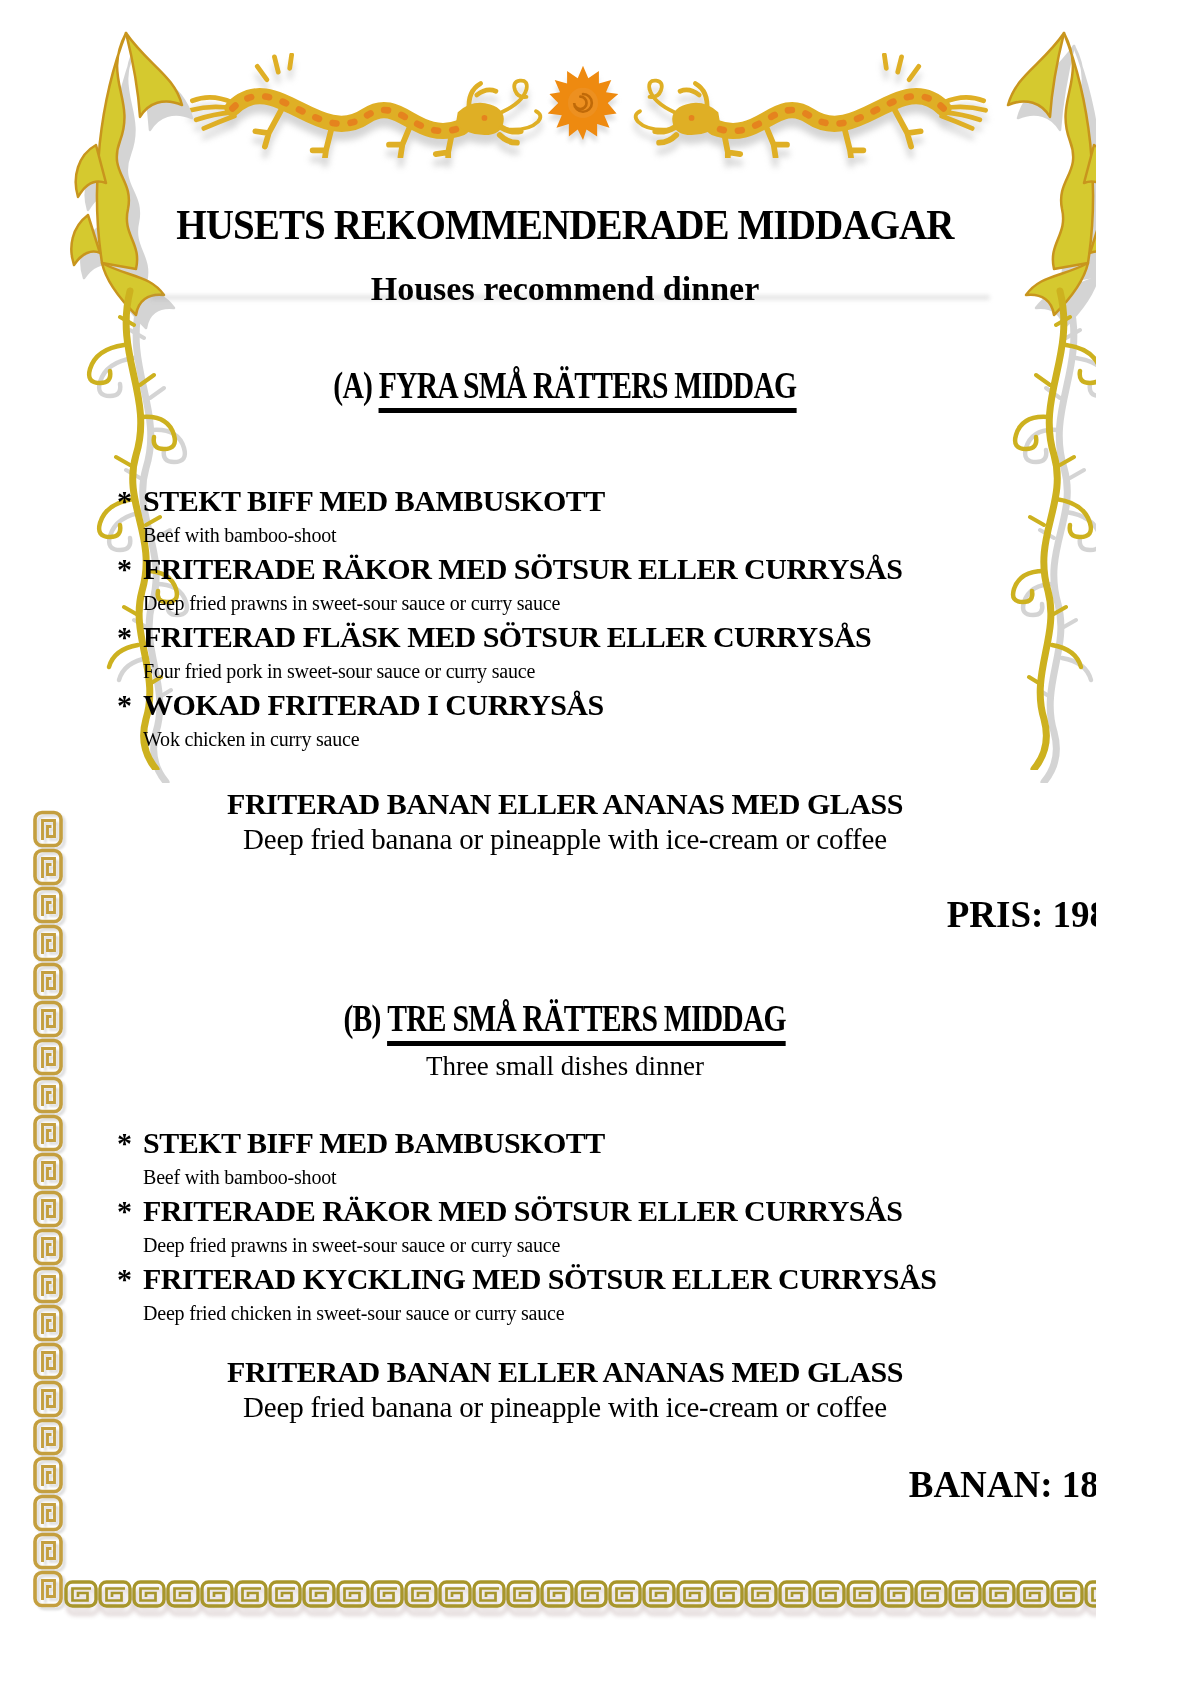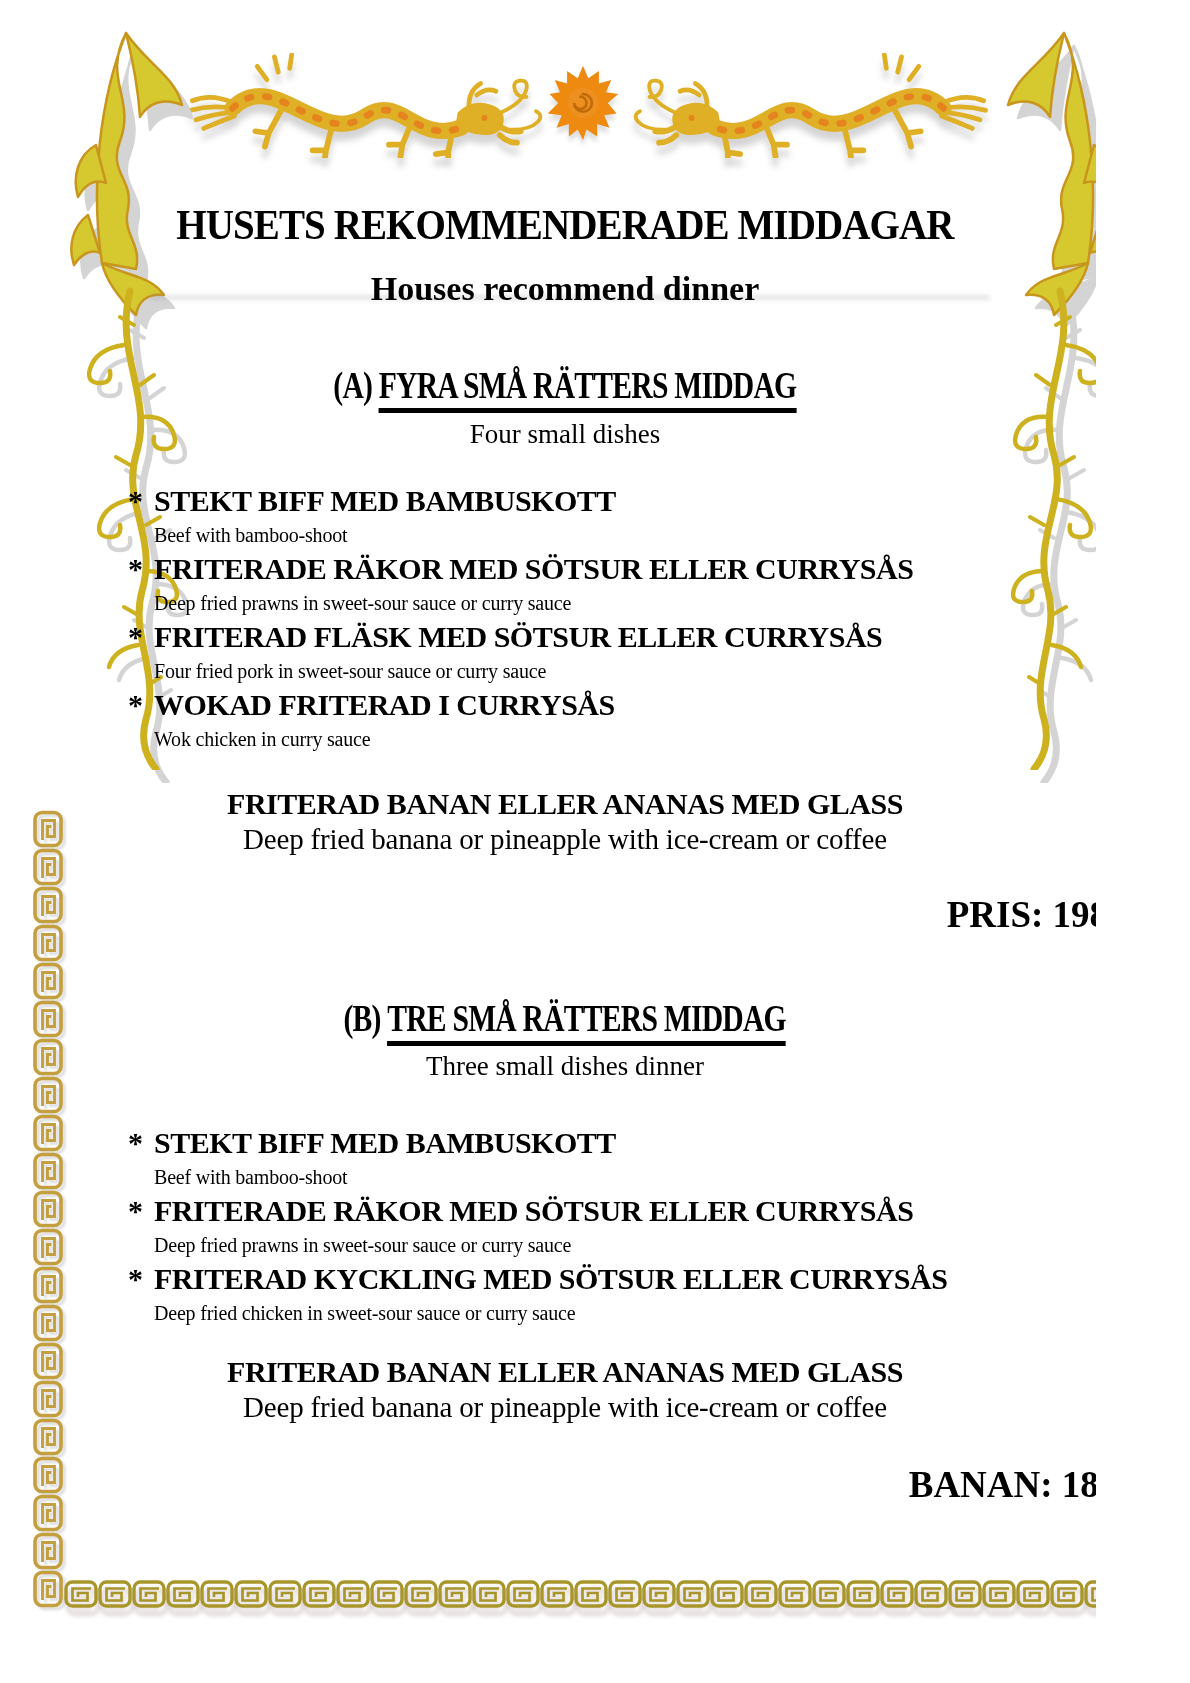--- a/index.html
+++ b/index.html
@@ -18,21 +18,21 @@
   .subtitle{top:268px;font-size:34px;font-weight:bold;line-height:42px;}
 
   .sec-heading{font-size:38px;font-weight:bold;line-height:46px;letter-spacing:-1px;}
   .sec-heading .underlined{border-bottom:5px solid #000;padding-bottom:2px;}
   .sec-heading-a{top:362px;}
   .sec-heading-b{top:995px;}
   .sec-sub{font-size:27px;line-height:32px;}
   .sec-sub-a{top:418px;}
   .sec-sub-b{top:1050px;}
 
-  .list{position:absolute;margin:0;left:118px;right:40px;}
+  .list{position:absolute;margin:0;left:107px;right:40px;}
   .list-a{top:484px;}
   .list-b{top:1126px;}
   .item-sv{font-weight:bold;font-size:30px;line-height:34px;letter-spacing:-.5px;white-space:nowrap;}
   .ast{display:inline-block;width:26px;font-weight:bold;}
   .item-en{font-size:20px;line-height:34px;margin-left:26px;letter-spacing:-.2px;white-space:nowrap;}
 
   .dessert{position:absolute;left:0;right:0;text-align:center;}
   .dessert-a{top:786px;}
   .dessert-b{top:1354px;}
   .dessert-sv{font-weight:bold;font-size:30px;line-height:36px;letter-spacing:-.5px;}
@@ -386,21 +386,20 @@
   <div class="menu">
 
     <div class="block title">
       <span class="squeeze">HUSETS REKOMMENDERADE MIDDAGAR</span>
     </div>
     <div class="block subtitle">Houses recommend dinner</div>
 
     <div class="block sec-heading sec-heading-a">
       <span class="squeeze-narrow"><span>(A)</span>&nbsp;<span class="underlined">FYRA SMÅ RÄTTERS MIDDAG</span></span>
     </div>
-    <div class="block sec-sub sec-sub-a">Four small dishes</div>
 
     <div class="list list-a">
       <div class="menu-item">
         <div class="item-sv"><span class="ast">*</span><span>STEKT BIFF MED BAMBUSKOTT</span></div>
         <div class="item-en">Beef with bamboo-shoot</div>
       </div>
       <div class="menu-item">
         <div class="item-sv"><span class="ast">*</span><span>FRITERADE RÄKOR MED SÖTSUR ELLER CURRYSÅS</span></div>
         <div class="item-en">Deep fried prawns in sweet-sour sauce or curry sauce</div>
       </div>

